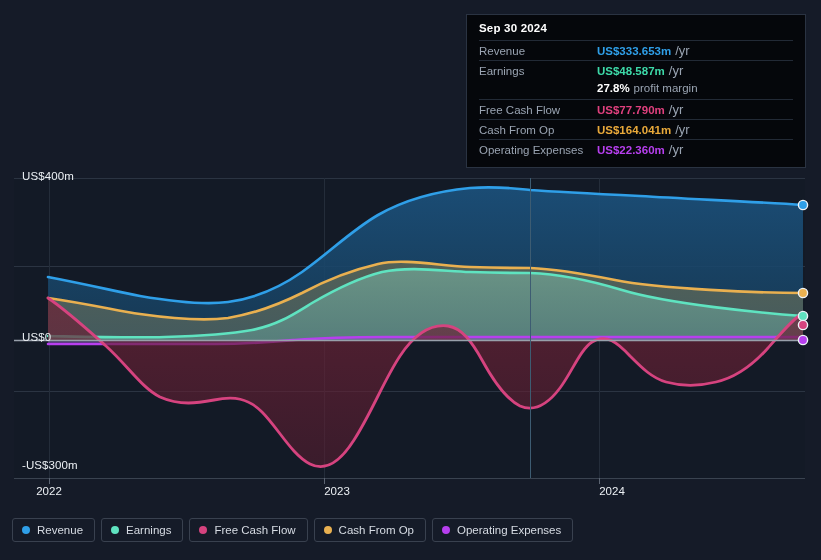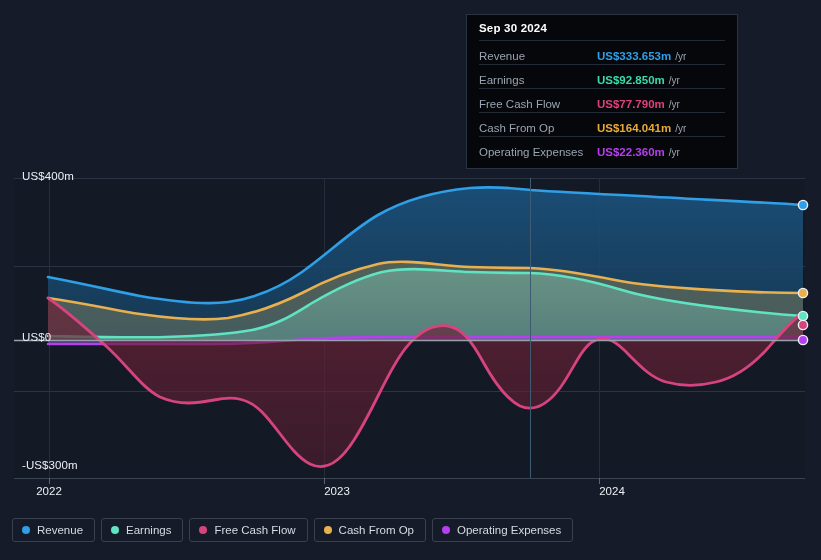--- a/index.html
+++ b/index.html
@@ -50,21 +50,21 @@
     transform: translateX(-50%);
     top: 485px;
     white-space: nowrap;
   }
 
   
   #tooltip {
     position: absolute;
     left: 466px;
     top: 14px;
-    width: 272px;
+    width: 340px;
     background: #05070b;
     border: 1px solid #2a3342;
     box-sizing: border-box;
     padding: 7px 12px 8px 12px;
     z-index: 20;
   }
   #tooltip .tt-date {
     font-size: 11.5px;
     font-weight: bold;
     color: #ffffff;
@@ -86,25 +86,24 @@
     color: #9aa4b2;
     white-space: nowrap;
   }
   .tt-val {
     font-size: 11.5px;
     font-weight: bold;
     white-space: nowrap;
     text-align: center;
   }
   .tt-unit {
-    font-size: 10px;
+    font-size: 13px;
     color: #9aa4b2;
     margin-left: 4px;
     font-weight: normal;
-    margin-top: 8px;
   }
   .tt-sub-strong {
     font-size: 11.5px;
     font-weight: bold;
     color: #ffffff;
   }
   .tt-sub-text {
     font-size: 11.5px;
     color: #9aa4b2;
     margin-left: 4px;
@@ -335,24 +334,29 @@
     <div class="tt-date">Sep 30 2024</div>
 
     <div class="tt-row">
       <div class="tt-label">Revenue</div>
       <div class="tt-val" style="color:#2f9fe8">US$333.653m</div>
       <div class="tt-unit">/yr</div>
     </div>
 
     <div class="tt-row">
       <div class="tt-label">Earnings</div>
-      <div class="tt-val" style="color:#3dd9a8">US$92.850m</div>
-      <div class="tt-unit">/yr</div>
-    </div>
-
+      <div class="tt-val" style="color:#3dd9a8">US$48.587m</div>
+      <div class="tt-unit">/yr</div>
+    </div>
+
+    <div class="tt-row no-rule">
+      <div class="tt-label"></div>
+      <div class="tt-sub-strong">27.8%</div>
+      <div class="tt-sub-text">profit margin</div>
+    </div>
 
     <div class="tt-row">
       <div class="tt-label">Free Cash Flow</div>
       <div class="tt-val" style="color:#e0407e">US$77.790m</div>
       <div class="tt-unit">/yr</div>
     </div>
 
     <div class="tt-row">
       <div class="tt-label">Cash From Op</div>
       <div class="tt-val" style="color:#e9a93a">US$164.041m</div>

